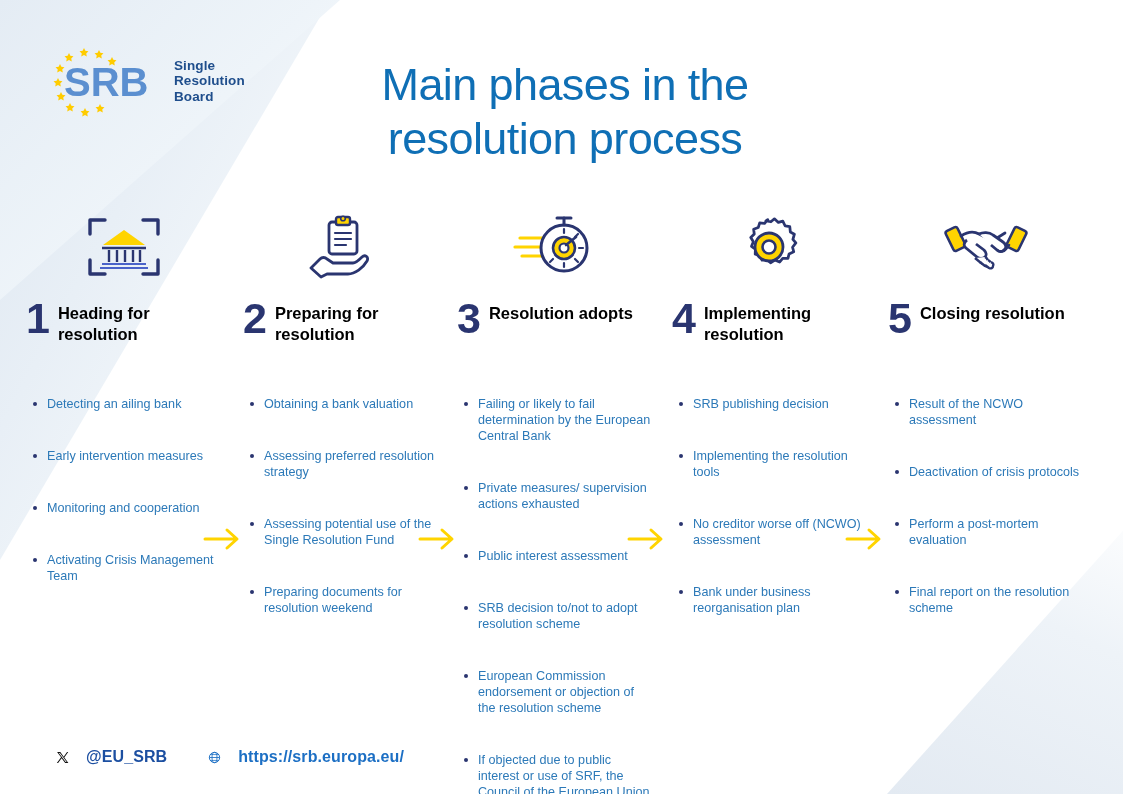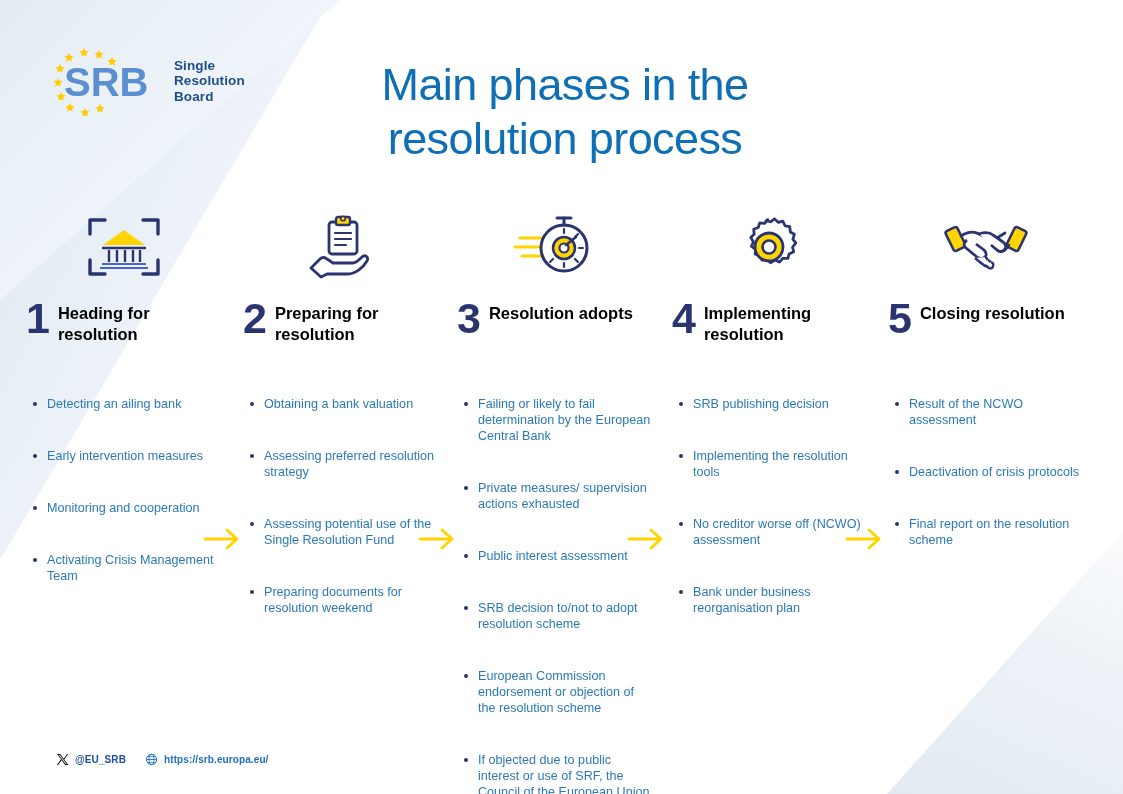--- a/index.html
+++ b/index.html
@@ -148,22 +148,22 @@
     width: 40px;
     height: 26px;
   }
 
   
   .footer {
     position: absolute;
     left: 56px; bottom: 28px;
     display: flex;
     align-items: center;
-    gap: 6px;
-    font-size: 10px;
+    gap: 17px;
+    font-size: 16px;
     font-weight: bold;
     justify-content: space-between;
   }
   .footer .handle { color: #1c4fa1; letter-spacing: .1px; }
   .footer .site { color: #1c6fc4; letter-spacing: .1px; }
   .footer .sep { width: 7px; }
 </style>
 </head>
 <body>
 
@@ -364,20 +364,21 @@
           <path d="M54 36 C57 38 61 38 63 35 L66 31" fill="none" stroke="#2A3570" stroke-width="2.6" stroke-linecap="round"></path>
         </svg>
       </div>
       <div class="phase-head">
         <div class="phase-num">5</div>
         <div class="phase-title">Closing resolution</div>
       </div>
       <ul class="phase-list">
         <li>Result of the NCWO assessment</li>
         <li>Deactivation of crisis protocols</li>
+        <li>Perform a post-mortem evaluation</li>
         <li>Final report on the resolution scheme</li>
       </ul>
     </div>
   </div>
 
   <div class="footer">
     <svg width="13" height="13" viewBox="0 0 24 24">
       <path d="M2 2 H8 L14.2 10.4 L20.4 2 H22.6 L15.3 11.9 L22.9 22 H16.9 L10.4 13.3 L3.9 22 H1.6 L9.3 11.7 L2 2 Z
                M5.3 3.6 L17.8 20.4 H19.7 L7.2 3.6 Z" fill="#111111"></path>
     </svg>

